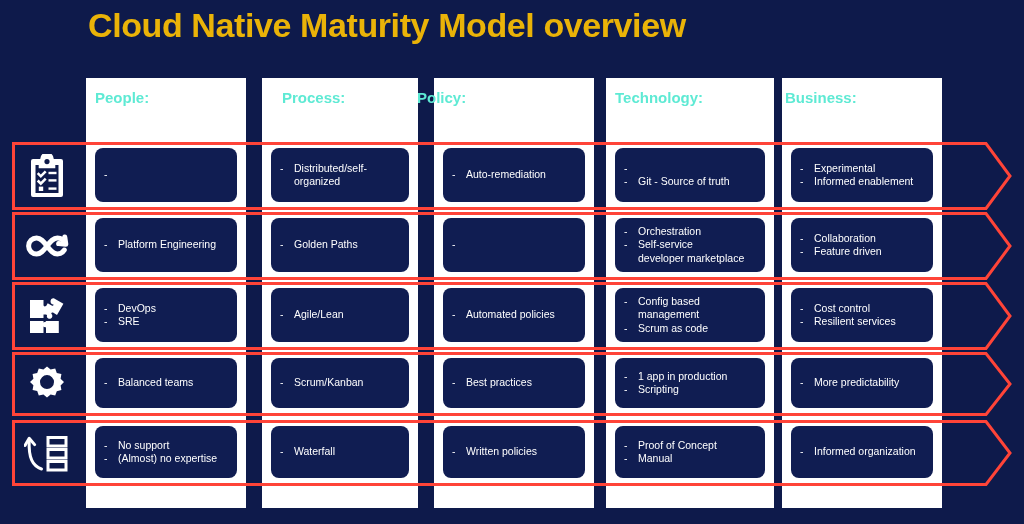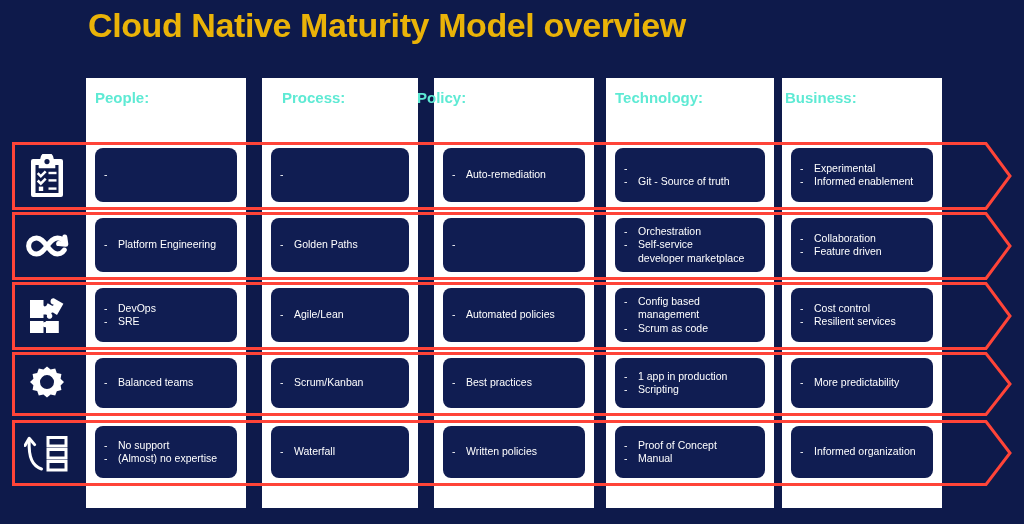--- a/index.html
+++ b/index.html
@@ -182,21 +182,22 @@
           <rect x="24" y="28.5" width="18" height="8.5"></rect>
         </svg>
       </div>
     </div>
 
   <div id="chips">
       <div class="chip" style="left: 95px; width: 142px; top: 148px; height: 54px;">
         <div class="bullet-row"><span class="dash">-</span></div>
       </div>
       <div class="chip" style="left: 271px; width: 138px; top: 148px; height: 54px;">
-        <div class="bullet-row"><span class="dash">-</span></div>
+        <div class="bullet-row"><span class="dash">-</span><span class="btxt">Distributed/self-
+organized</span></div>
       </div>
       <div class="chip" style="left: 443px; width: 142px; top: 148px; height: 54px;">
         <div class="bullet-row"><span class="dash">-</span><span class="btxt">Auto-remediation</span></div>
       </div>
       <div class="chip" style="left: 615px; width: 150px; top: 148px; height: 54px;">
         <div class="bullet-row"><span class="dash">-</span></div>
         <div class="bullet-row"><span class="dash">-</span><span class="btxt">Git - Source of truth</span></div>
       </div>
       <div class="chip" style="left: 791px; width: 142px; top: 148px; height: 54px;">
         <div class="bullet-row"><span class="dash">-</span><span class="btxt">Experimental</span></div>

